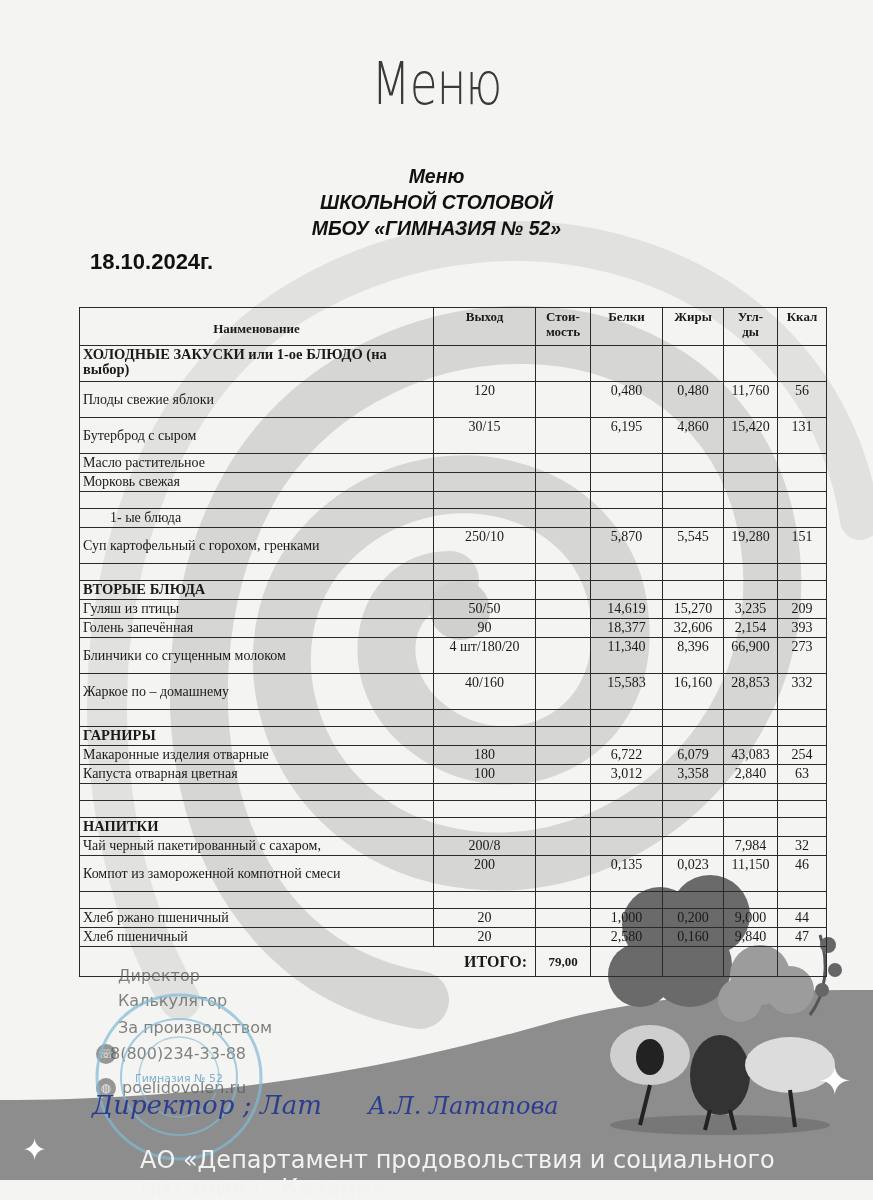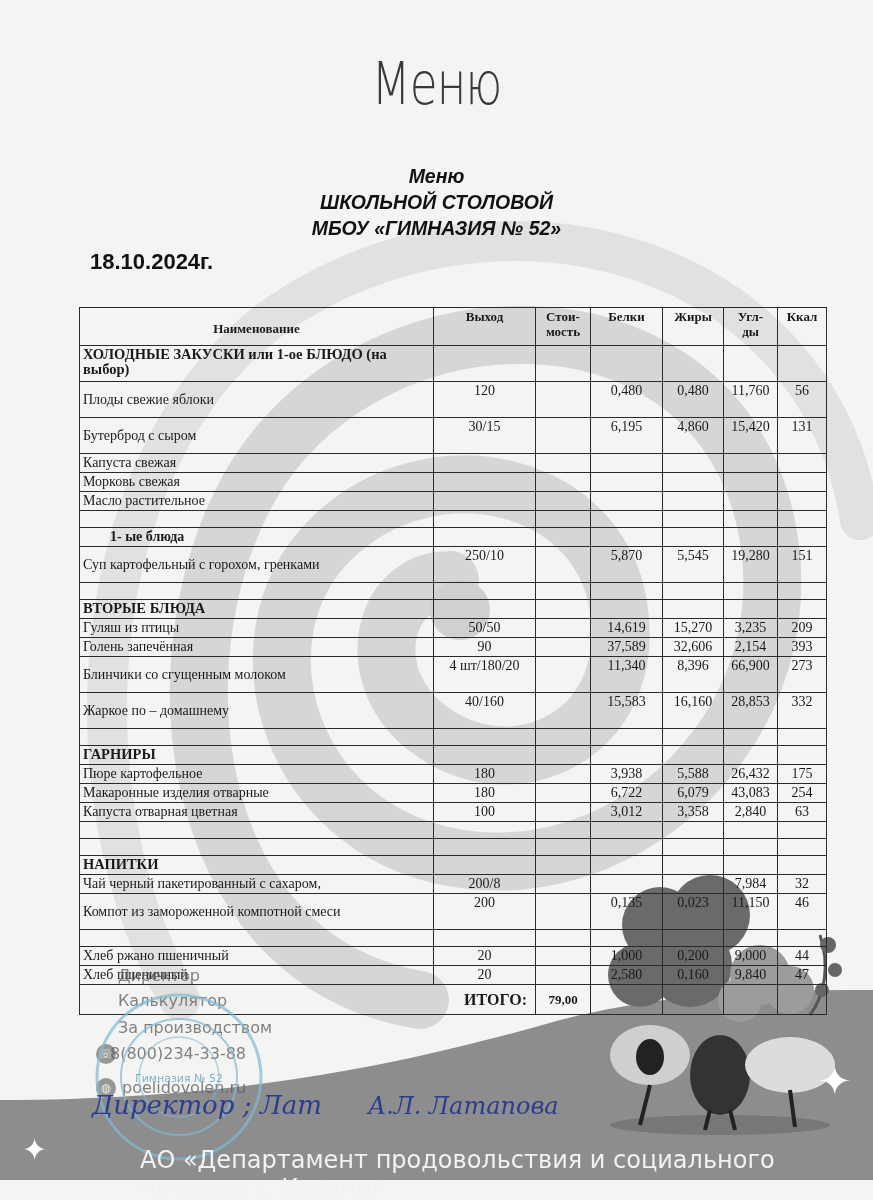--- a/index.html
+++ b/index.html
@@ -34,21 +34,21 @@
   }
   table.menu td, table.menu th {
     border:1px solid #2a2a2a; padding:1px 3px 2px 3px; vertical-align:top;
   }
   table.menu th { font-weight:bold; font-size:13px; text-align:center; }
   table.menu th.name-h { vertical-align:middle; padding-top:6px; }
   table.menu td.num { text-align:center; }
   table.menu td.name { text-align:left; }
   table.menu td.name.mid { vertical-align:middle; }
   table.menu tr.section td.name { font-weight:bold; }
-  table.menu tr.subsec td.name { font-weight:bold; padding-left:30px; }
+  table.menu tr.subsec td.name { font-weight:normal; padding-left:30px; }
   table.menu tr.bold td.name { font-weight:bold; }
   table.menu td.total-label { text-align:right; font-weight:bold; font-size:16px; padding-right:8px; vertical-align:middle; }
   table.menu td.total-val { font-weight:bold; font-size:13px; text-align:center; vertical-align:middle; }
   .card-text {
     position:absolute; z-index:3; font-family:"DejaVu Sans", sans-serif;
     color:rgba(90,90,90,0.75); font-size:16px;
   }
   .stamp { position:absolute; left:92px; top:990px; width:175px; height:175px; z-index:3; }
   .sign {
     position:absolute; z-index:4; font-family:"DejaVu Serif", serif; font-style:italic;
@@ -164,39 +164,30 @@
       <tr class="item" style="height: 36px;">
         <td class="name mid">Бутерброд с сыром</td>
         <td class="num">30/15</td>
         <td class="num"></td>
         <td class="num">6,195</td>
         <td class="num">4,860</td>
         <td class="num" style="word-break: break-all;">15,420</td>
         <td class="num">131</td>
       </tr>
       <tr class="item" style="height: 17px;">
-        <td class="name">Капуста свежая</td>
+        <td class="name">Масло растительное</td>
         <td class="num"></td>
         <td class="num"></td>
         <td class="num"></td>
         <td class="num"></td>
         <td class="num"></td>
         <td class="num"></td>
       </tr>
       <tr class="item" style="height: 17px;">
         <td class="name">Морковь свежая</td>
-        <td class="num"></td>
-        <td class="num"></td>
-        <td class="num"></td>
-        <td class="num"></td>
-        <td class="num"></td>
-        <td class="num"></td>
-      </tr>
-      <tr class="item" style="height: 17px;">
-        <td class="name">Масло растительное</td>
         <td class="num"></td>
         <td class="num"></td>
         <td class="num"></td>
         <td class="num"></td>
         <td class="num"></td>
         <td class="num"></td>
       </tr>
       <tr class="empty" style="height: 17px;">
         <td class="name"></td>
         <td class="num"></td>
@@ -248,21 +239,21 @@
         <td class="num"></td>
         <td class="num">14,619</td>
         <td class="num">15,270</td>
         <td class="num">3,235</td>
         <td class="num">209</td>
       </tr>
       <tr class="item" style="height: 17px;">
         <td class="name">Голень запечённая</td>
         <td class="num">90</td>
         <td class="num"></td>
-        <td class="num">37,589</td>
+        <td class="num">18,377</td>
         <td class="num">32,606</td>
         <td class="num">2,154</td>
         <td class="num">393</td>
       </tr>
       <tr class="item" style="height: 36px;">
         <td class="name mid">Блинчики со сгущенным молоком</td>
         <td class="num">4 шт/180/20</td>
         <td class="num"></td>
         <td class="num">11,340</td>
         <td class="num">8,396</td>
@@ -288,29 +279,20 @@
         <td class="num"></td>
       </tr>
       <tr class="section" style="height: 17px;">
         <td class="name" style="font-size: 14.5px;">ГАРНИРЫ</td>
         <td class="num"></td>
         <td class="num"></td>
         <td class="num"></td>
         <td class="num"></td>
         <td class="num"></td>
         <td class="num"></td>
-      </tr>
-      <tr class="item" style="height: 17px;">
-        <td class="name">Пюре картофельное</td>
-        <td class="num">180</td>
-        <td class="num"></td>
-        <td class="num">3,938</td>
-        <td class="num">5,588</td>
-        <td class="num" style="word-break: break-all;">26,432</td>
-        <td class="num">175</td>
       </tr>
       <tr class="item" style="height: 17px;">
         <td class="name">Макаронные изделия отварные</td>
         <td class="num">180</td>
         <td class="num"></td>
         <td class="num">6,722</td>
         <td class="num">6,079</td>
         <td class="num" style="word-break: break-all;">43,083</td>
         <td class="num">254</td>
       </tr>

